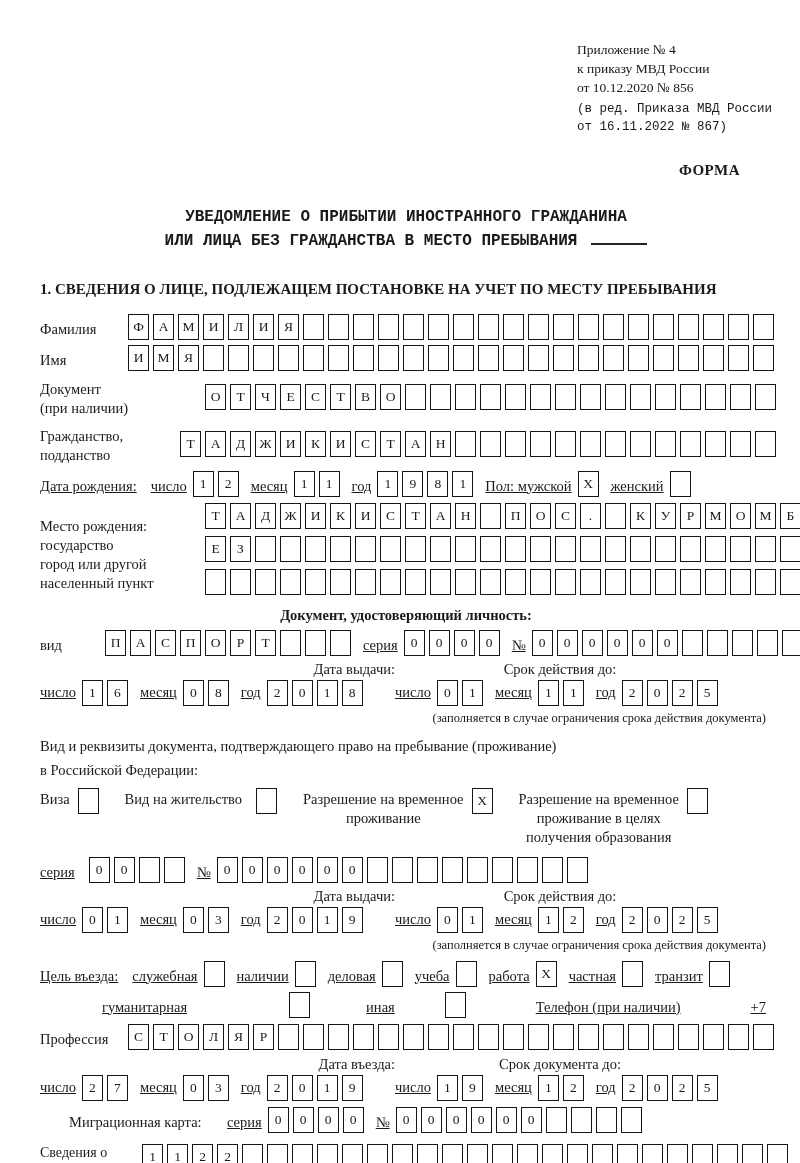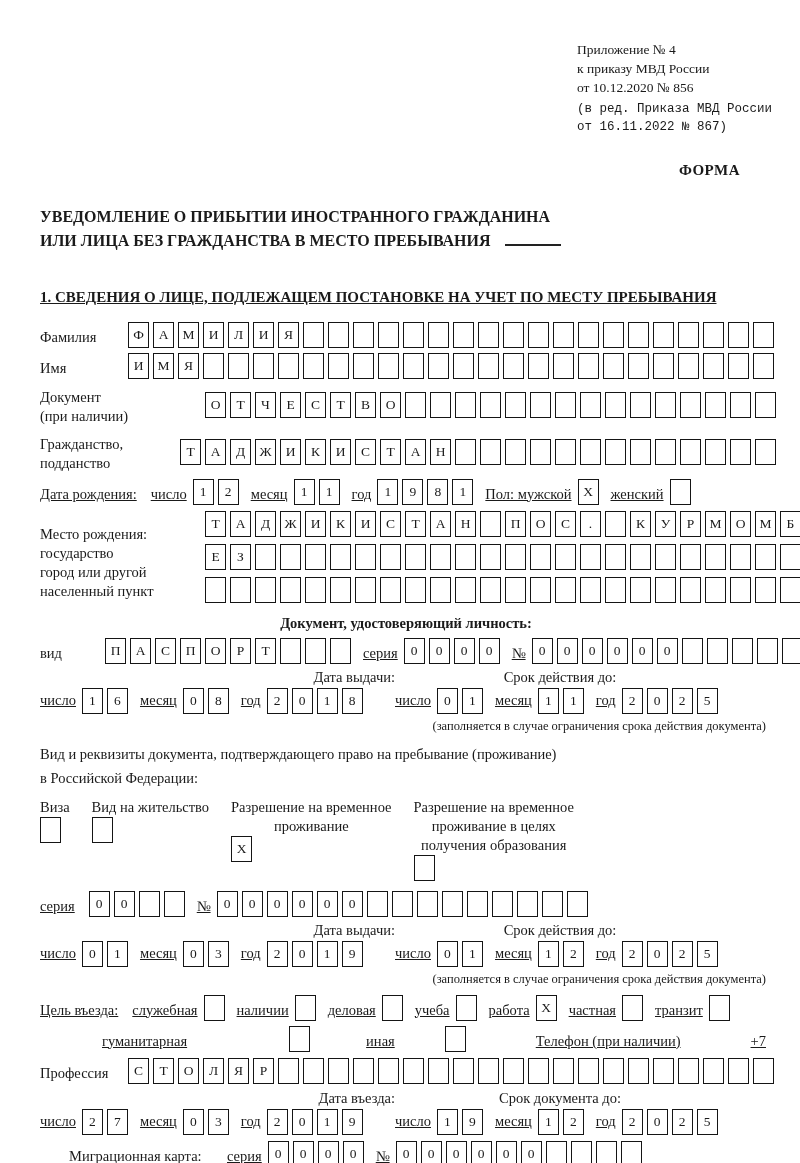--- a/index.html
+++ b/index.html
@@ -6,23 +6,23 @@
   html,body { background:#fff; }
   body {
     width:800px; min-height:1163px;
     font-family:"Liberation Serif","DejaVu Serif",serif;
     color:#1a1a1a;
     padding:40px 28px 30px 40px;
   }
   .annex { margin-left:537px; width:205px; font-size:13.5px; line-height:19px; }
   .annex .small { font-size:12.5px; line-height:18px; margin-top:3px;font-family:Liberation Mono, monospace; }
   .forma { text-align:right; font-weight:bold; font-size:15px; margin:26px 32px 0 0; letter-spacing:.5px; }
-  .title { text-align:left; font-weight:bold; font-size:16px; line-height:24px; margin-top:26px; }
+  .title { text-align:center; font-weight:bold; font-size:16px; line-height:24px; margin-top:26px;font-family:Liberation Mono, monospace; }
   .title-underline { display:inline-block; width:56px; border-bottom:2px solid #222; height:14px; margin-left:14px; }
-  .sec-heading { font-weight:bold; font-size:15px; margin-top:36px; margin-bottom:16px;text-decoration:underline; }
+  .sec-heading { font-weight:bold; font-size:15px; margin-top:28px; margin-bottom:16px; }
   .row { display:flex; align-items:center; margin-bottom:5px; }
   .lbl { font-size:14.5px; line-height:19px; padding-top:4px; flex-shrink:0; }
   .w88 { width:88px; } .w140 { width:140px; } .w165 { width:165px; }
   .w65 { width:65px; } .w102 { width:102px; font-size:14px; } .w150 { width:150px;margin-left:29px; }
   .boxes { display:flex; flex-wrap:nowrap; }
   .cell {
     width:21px; height:26px; border:1.6px solid #151515; margin-right:4px;
     display:inline-flex; align-items:center; justify-content:center;
     font-size:13.5px; flex-shrink:0; background:#fff;
   }
@@ -30,21 +30,21 @@
   .inline-lbl { font-size:14.5px; padding:4px 6px 0 8px; flex-shrink:0;text-decoration:underline; }
   .inline-lbl.first { padding-left:0; }
   .half-l { display:flex; width:355px; flex-shrink:0; }
   .half-r { display:flex; }
   .dates-hdr { display:flex; font-size:14.5px; margin-bottom:2px; }
   .dates-hdr .h1 { width:355px; text-align:right; }
   .dates-hdr .h2 { width:330px; text-align:center; }
   .note { font-size:12.5px; text-align:right; padding-right:6px; margin:2px 0 8px 0; }
   .plain { font-size:14.5px; line-height:24px; }
   .ck-row { display:flex; align-items:flex-start; margin:6px 0 10px 0; }
-  .ck-pair { display:flex; align-items:flex-start;flex-direction:column; }
+  .ck-pair { display:flex; align-items:flex-start; }
   .ck-lines { font-size:14.5px; line-height:19px; text-align:center; padding-top:2px; }
   .gap8 { width:8px; flex-shrink:0;} .gap14 { width:14px; flex-shrink:0;} .gap22 { width:22px; flex-shrink:0;}
   .doc-heading { text-align:center; font-weight:bold; font-size:14.5px; margin:4px 0 6px 0; } .mt6 { margin-top:6px; }
 </style>
 </head>
 <body>
 
 <div class="annex">
   <div>Приложение № 4</div>
   <div>к приказу МВД России</div>

